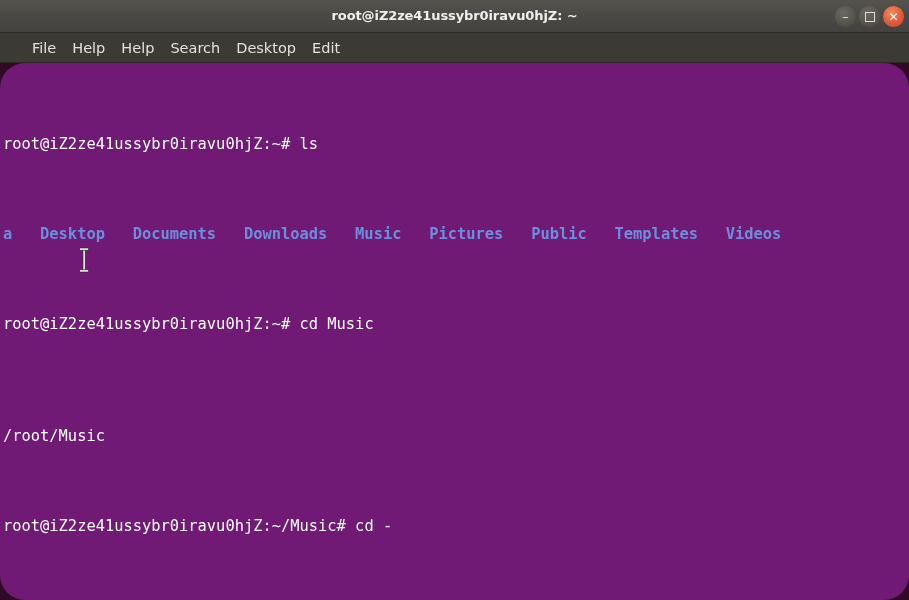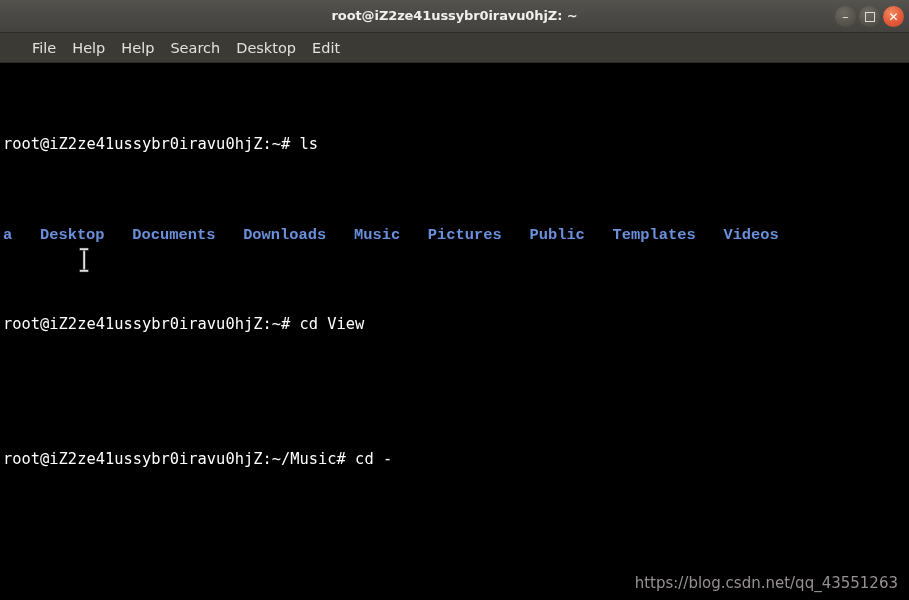--- a/index.html
+++ b/index.html
@@ -106,40 +106,41 @@
     cursor: default;
     white-space: nowrap;
   }
 
   
   .terminal {
     position: absolute;
     left: 0; top: 63px;
     width: 909px;
     height: 537px;
-    background: #000000;
+    background: #701a75;
     overflow: hidden;
+    border-radius: 25px;
   }
   .term-lines {
     position: absolute;
     left: 3px;
     top: 2px;
     font-family: "DejaVu Sans Mono", monospace;
     font-size: 15.4px;
     line-height: 22.5px;
     white-space: pre;
     color: #ffffff;
     letter-spacing: 0px;
   }
   .term-line {
     height: 22.5px;
     white-space: pre;
   }
   .c-white { color: #ffffff; }
-  .c-blue  { color: #6a8fdc; font-weight: bold; font-family: Liberation Mono, monospace; }
+  .c-blue  { color: #6a8fdc; font-weight: bold; }
 
   
   .mouse-ibeam {
     position: absolute;
     left: 78px;
     top: 184px;
     width: 12px;
     height: 26px;
     pointer-events: none;
   }
@@ -185,36 +186,36 @@
     <div class="menu-item">Edit</div>
   </div>
 
   <div class="terminal">
     <div class="term-lines">
 
       <div class="term-line"><span class="c-white">root@iZ2ze41ussybr0iravu0hjZ:~# </span><span class="c-white">ls</span></div>
 
       <div class="term-line"><span class="c-blue">a   Desktop   Documents   Downloads   Music   Pictures   Public   Templates   Videos</span></div>
 
-      <div class="term-line"><span class="c-white">root@iZ2ze41ussybr0iravu0hjZ:~# </span><span class="c-white">cd View</span></div>
-
-
+      <div class="term-line"><span class="c-white">root@iZ2ze41ussybr0iravu0hjZ:~# </span><span class="c-white">cd Music</span></div>
+
+
+      <div class="term-line"><span class="c-white">/root/Music</span></div>
 
       <div class="term-line"><span class="c-white">root@iZ2ze41ussybr0iravu0hjZ:~/Music# </span><span class="c-white">cd -</span></div>
 
       
 
       
 
     </div>
 
     <svg class="mouse-ibeam" viewBox="0 0 12 26" width="12" height="26">
       <g fill="#ffffff" stroke="#2a2a2a" stroke-width="0.7">
         <rect x="5" y="2" width="2.2" height="22"></rect>
         <rect x="1.5" y="1" width="9" height="2.2"></rect>
         <rect x="1.5" y="22.8" width="9" height="2.2"></rect>
       </g>
     </svg>
 
-    <div class="watermark">https://blog.csdn.net/qq_43551263</div>
   </div>
 
 </div>
 
 </body></html>

